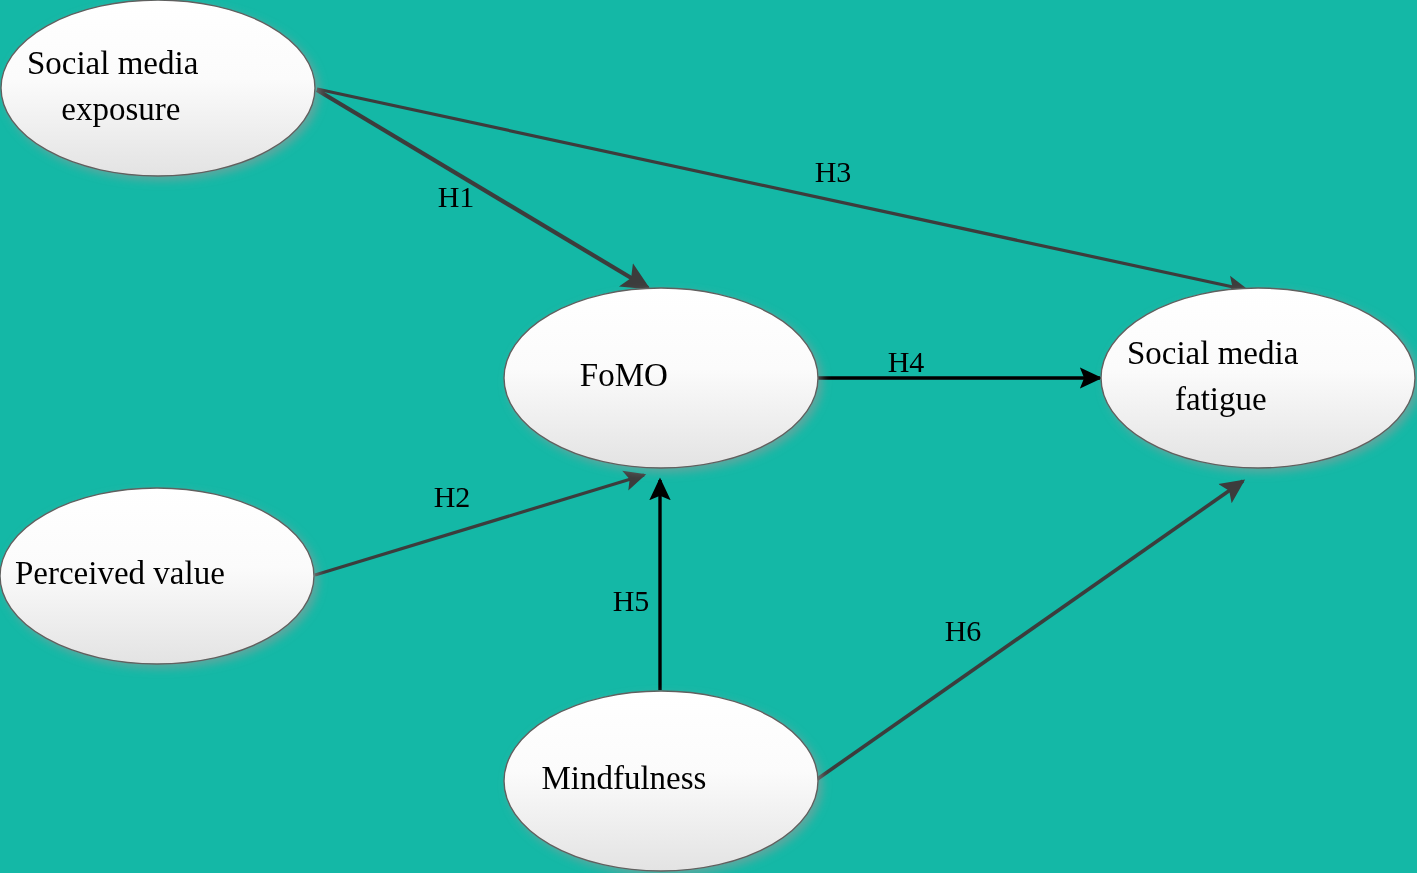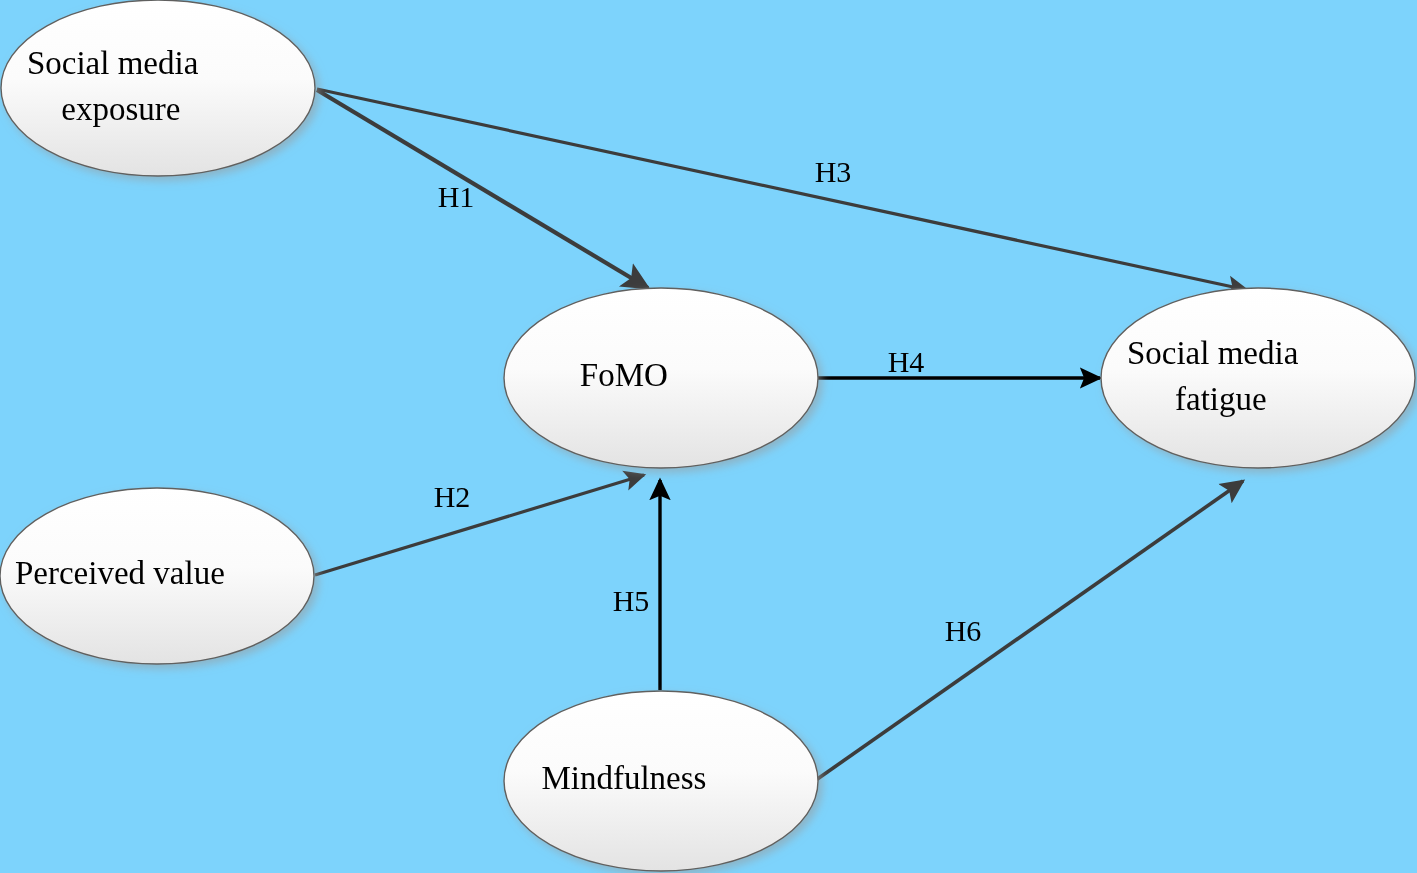--- a/index.html
+++ b/index.html
@@ -8,21 +8,21 @@
     padding: 0;
     background: #ffffff;
   }
   body {
     font-family: "Liberation Serif", "DejaVu Serif", serif;
   }
   #diagram-root {
     position: relative;
     width: 1417px;
     height: 873px;
-    background: #7dd3fc;
+    background: #14b8a6;
     overflow: hidden;
   }
   #diagram-svg {
     position: absolute;
     left: 0;
     top: 0;
     width: 1417px;
     height: 873px;
     display: block;
   }

